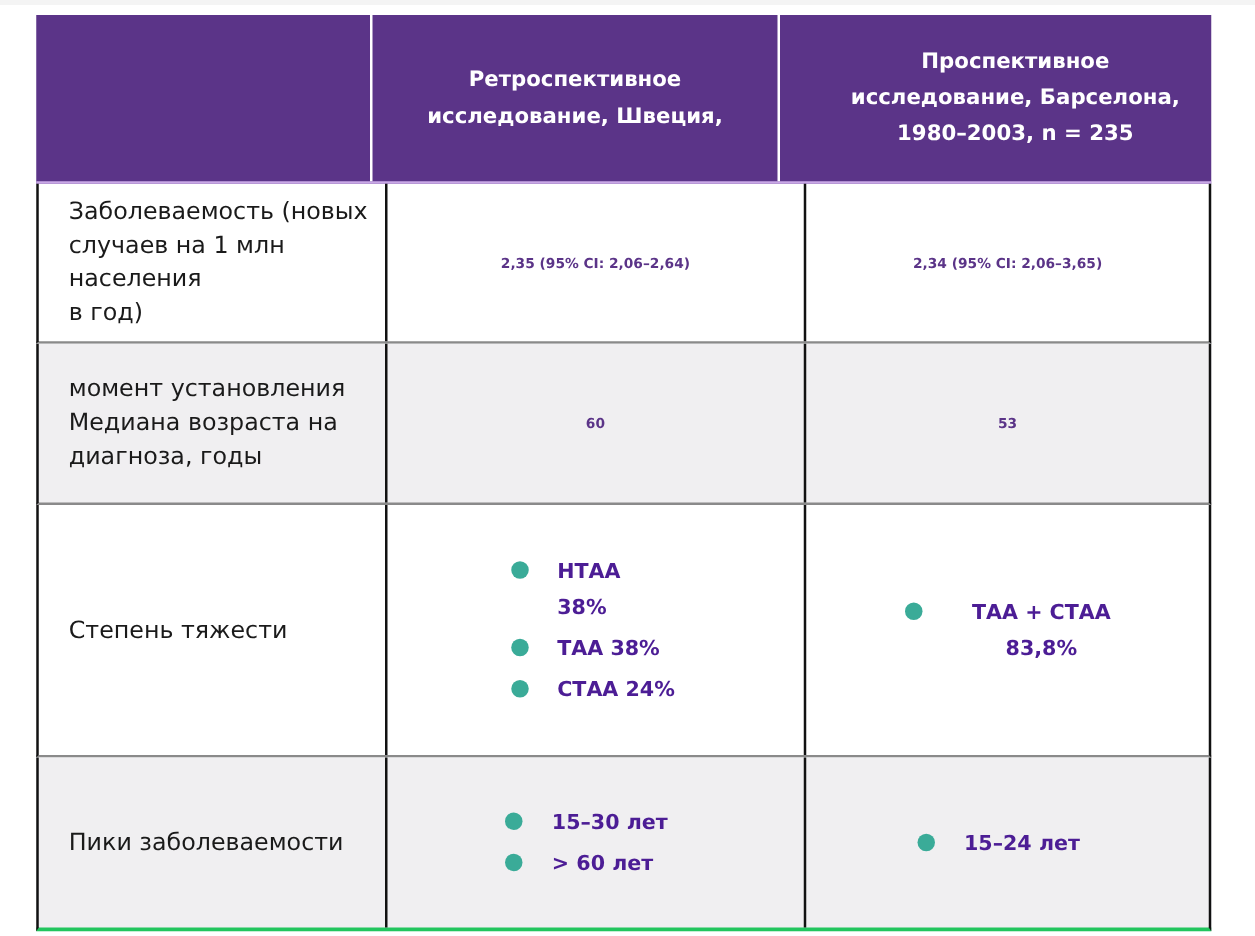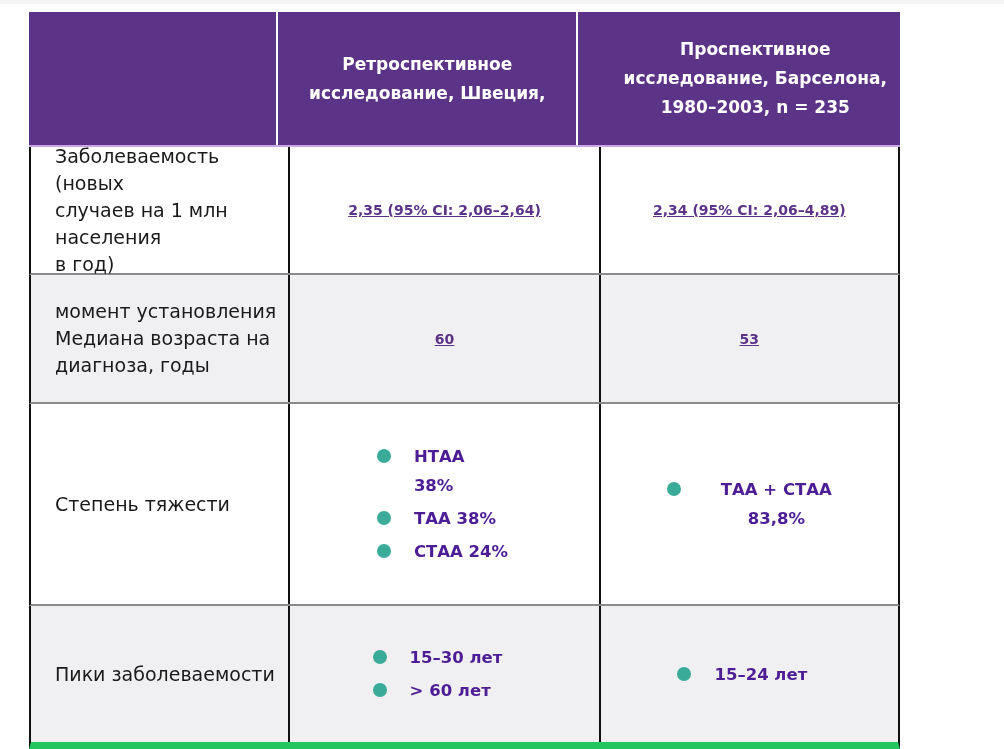--- a/index.html
+++ b/index.html
@@ -1,34 +1,34 @@
 <!DOCTYPE html>
 <html><head>
   <meta charset="utf-8">
   <style>
     html, body { margin: 0; padding: 0; background: #ffffff; }
     body { width: 1004px; height: 749px; position: relative; overflow: hidden;
            font-family: "DejaVu Sans", sans-serif; }
     .top-strip { position: absolute; left: 0; top: 0; width: 1004px; height: 4px; background: #f4f4f4; }
-    .tbl { position: absolute; left: 29px; top: 12px; width: 871px; }
+    .tbl { position: absolute; left: 29px; top: 12px; width: 940px; }
     .row { position: relative; display: flex; }
     .hdr { height: 133px; background: #5b3488; border-bottom: 2px solid #c9a8e6; }
     .hdr .cell { color: #ffffff; font-weight: bold; font-size: 17px; line-height: 29px;
                  text-align: center; display: flex; align-items: center; justify-content: center; }
     .hdr .c1 { width: 279px; }
     .hdr .c2 { width: 337px; border-left: 2px solid #ffffff; }
     .hdr .c3 { width: 327px; border-left: 2px solid #ffffff; padding-left: 32px; }
     .body-row { border-left: 2px solid #111; border-right: 2px solid #111; border-bottom: 2px solid #8a8a8a; }
-    .body-row.last { border-bottom: 7px solid #22c55e; }
+    .body-row.last { border-bottom: 3px solid #22c55e; }
     .body-row.gray { background: #f0eff1; }
     .body-row .c1 { width: 279px; padding-left: 24px; box-sizing: border-box; font-size: 19px;
                     line-height: 27px; color: #1a1a1a; display: flex; align-items: center; }
     .body-row .c2 { width: 337px; border-left: 2px solid #111; display: flex; align-items: center; justify-content: center; }
     .body-row .c3 { width: 325px; border-left: 2px solid #111; display: flex; align-items: center; justify-content: center; }
-    .val { color: #5b3488; font-weight: bold; font-size: 14px; text-align: center; text-decoration: underline; }
+    .val { color: #5b3488; font-weight: bold; font-size: 11px; text-align: center; }
     ul.bul { list-style: none; margin: 0; padding: 0; }
     ul.bul li { position: relative; padding-left: 37px; color: #4c1d95; font-weight: bold;
                 font-size: 16.5px; line-height: 29px; margin: 4px 0; }
     ul.bul li .dot { position: absolute; left: 0; top: 7px; width: 14px; height: 14px;
                      border-radius: 50%; background: #3aab98; }
     .r1 { height: 126px; }
     .r2 { height: 127px; }
     .r3 { height: 200px; }
     .r4 { height: 136px; }
   </style>
@@ -61,21 +61,21 @@
       <div>
         <div>Заболеваемость (новых</div>
         <div>случаев на 1 млн населения</div>
         <div>в год)</div>
       </div>
     </div>
     <div class="c2">
       <span class="val">2,35 (95% CI: 2,06–2,64)</span>
     </div>
     <div class="c3">
-      <span class="val">2,34 (95% CI: 2,06–4,89)</span>
+      <span class="val">2,34 (95% CI: 2,06–3,65)</span>
     </div>
   </div>
 
   <div class="row body-row gray r2">
     <div class="c1">
       <div>
         <div>момент установления</div>
         <div>Медиана возраста на</div>
         <div>диагноза, годы</div>
       </div>

